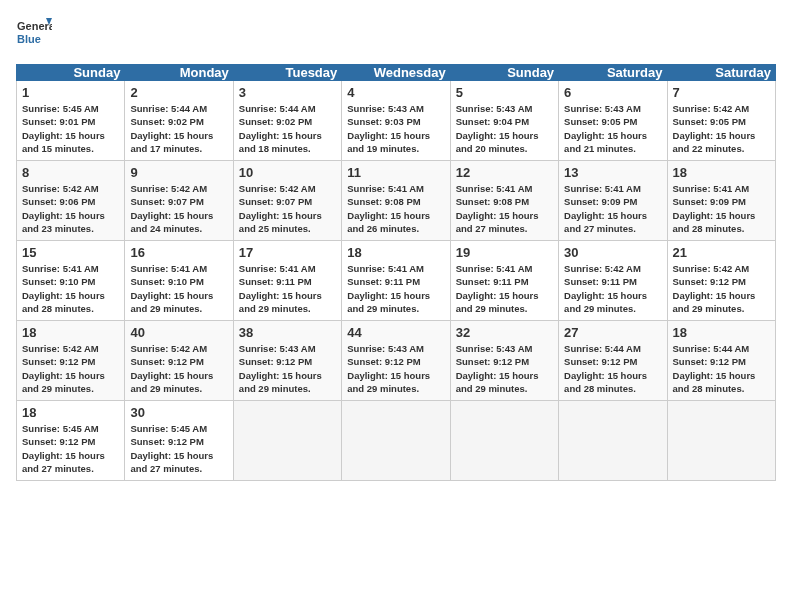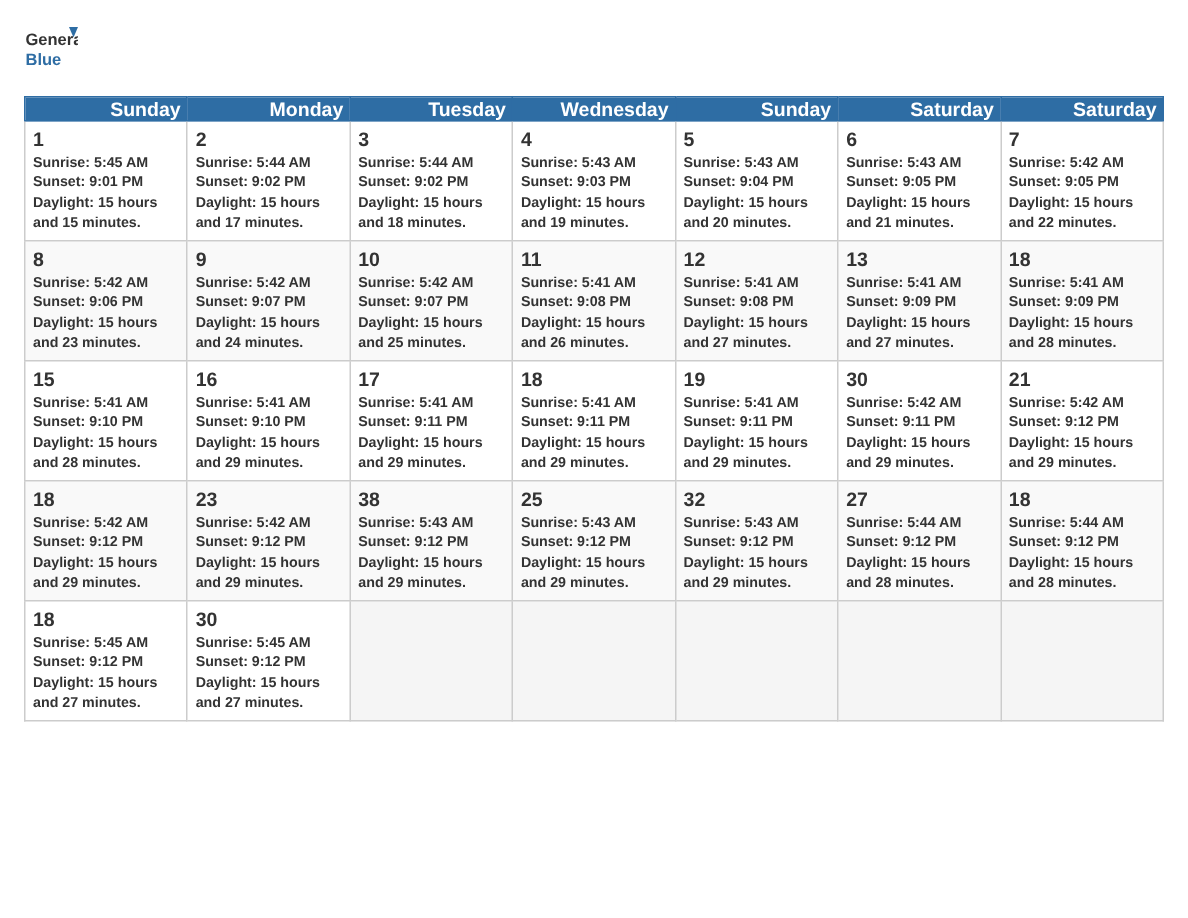--- a/index.html
+++ b/index.html
@@ -287,37 +287,37 @@
       <tr>
         <td>
         <span class="day-number">18</span>
         <div class="day-info">
           Sunrise: 5:42 AM<br>
           Sunset: 9:12 PM<br>
           Daylight: 15 hours and 29 minutes.
         </div>
       </td>
         <td>
-        <span class="day-number">23</span>
+        <span class="day-number">40</span>
         <div class="day-info">
           Sunrise: 5:42 AM<br>
           Sunset: 9:12 PM<br>
           Daylight: 15 hours and 29 minutes.
         </div>
       </td>
         <td>
         <span class="day-number">38</span>
         <div class="day-info">
           Sunrise: 5:43 AM<br>
           Sunset: 9:12 PM<br>
           Daylight: 15 hours and 29 minutes.
         </div>
       </td>
         <td>
-        <span class="day-number">25</span>
+        <span class="day-number">44</span>
         <div class="day-info">
           Sunrise: 5:43 AM<br>
           Sunset: 9:12 PM<br>
           Daylight: 15 hours and 29 minutes.
         </div>
       </td>
         <td>
         <span class="day-number">32</span>
         <div class="day-info">
           Sunrise: 5:43 AM<br>

